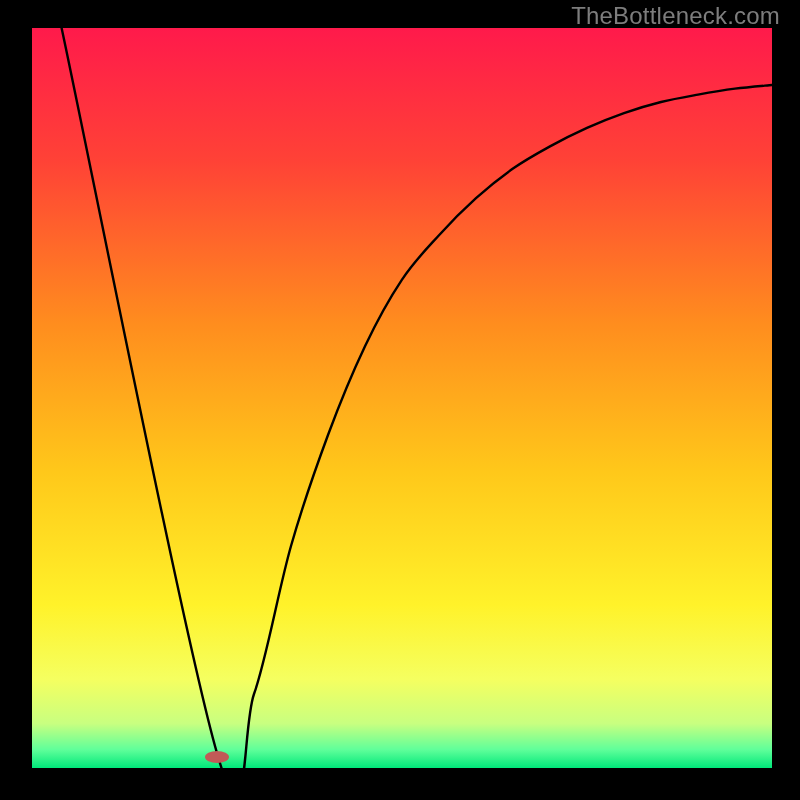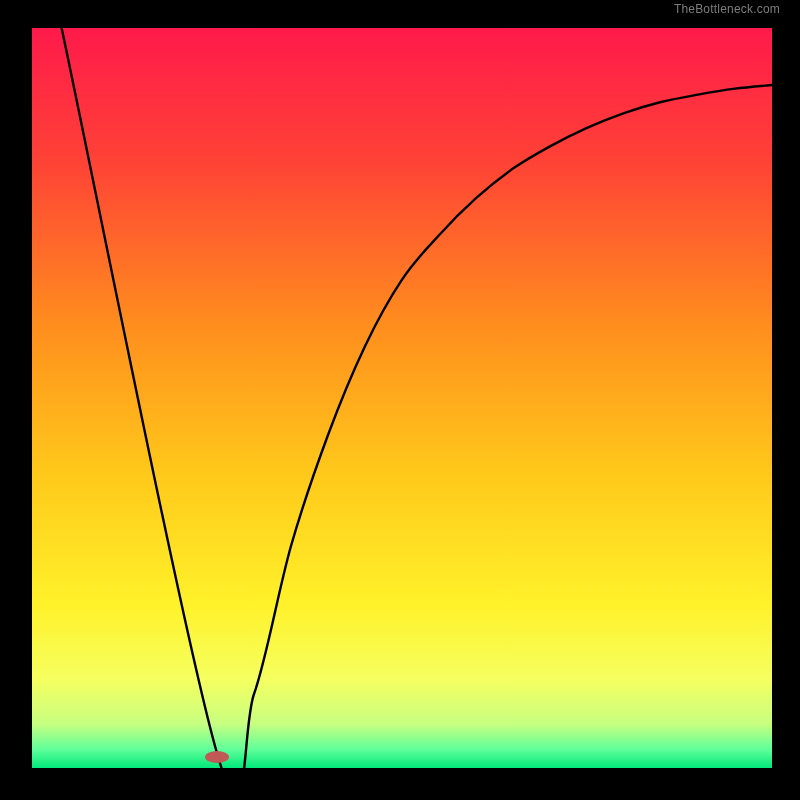--- a/index.html
+++ b/index.html
@@ -14,21 +14,21 @@
   .frame {
     position: absolute;
     box-sizing: border-box;
     background: #000;
   }
   .watermark {
     position: absolute;
     top: 2px;
     right: 20px;
     color: #7d7d7d;
-    font-size: 12px;
+    font-size: 24px;
     font-weight: 400;
     letter-spacing: 0.2px;
     z-index: 10;
   }
   svg {
     position: absolute;
     left: 0;
     top: 0;
   }
 </style>

